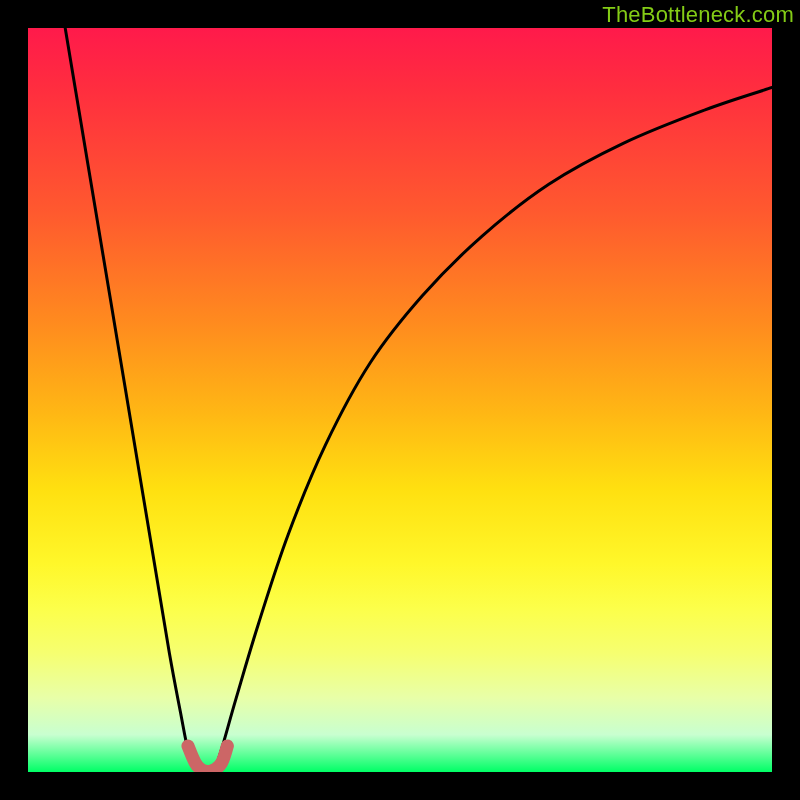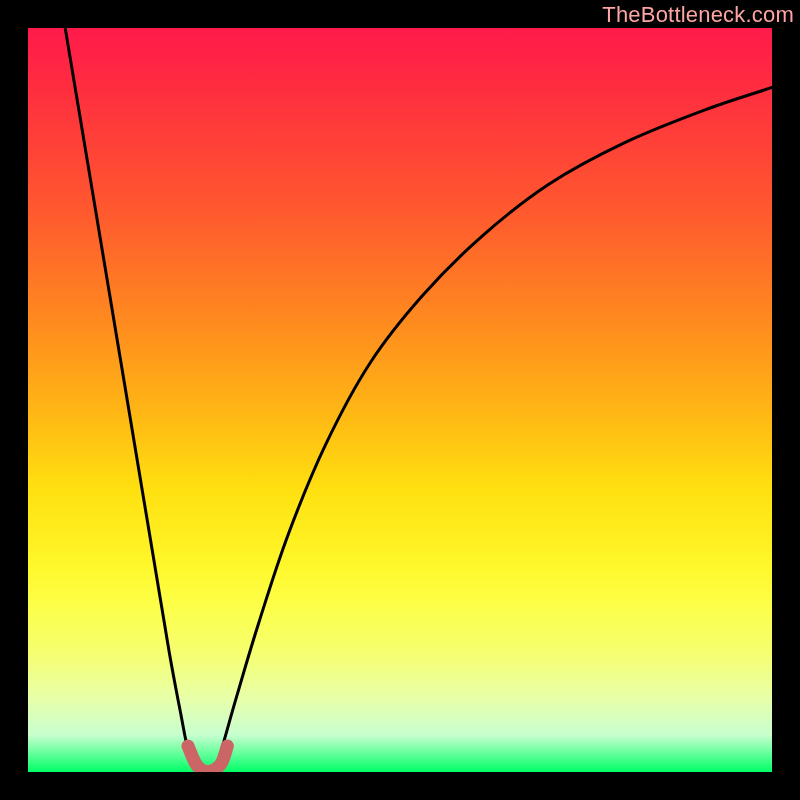--- a/index.html
+++ b/index.html
@@ -43,21 +43,21 @@
     position: absolute;
     left: 0;
     top: 0;
     width: 100%;
     height: 100%;
   }
   .watermark {
     position: absolute;
     top: 2px;
     right: 6px;
-    color: #fca5a5;
+    color: #84cc16;
     font-size: 22px;
     letter-spacing: 0.2px;
     font-weight: 400;
     user-select: none;
     pointer-events: none;
   }
 </style>
 </head>
 <body>
 

